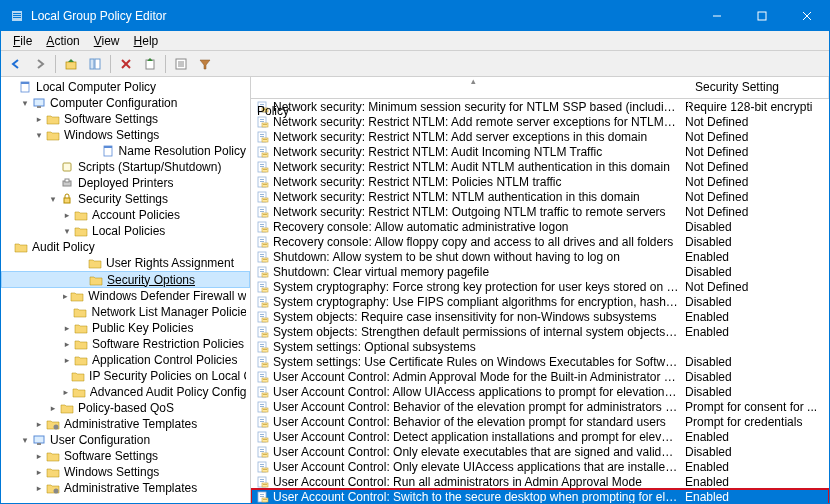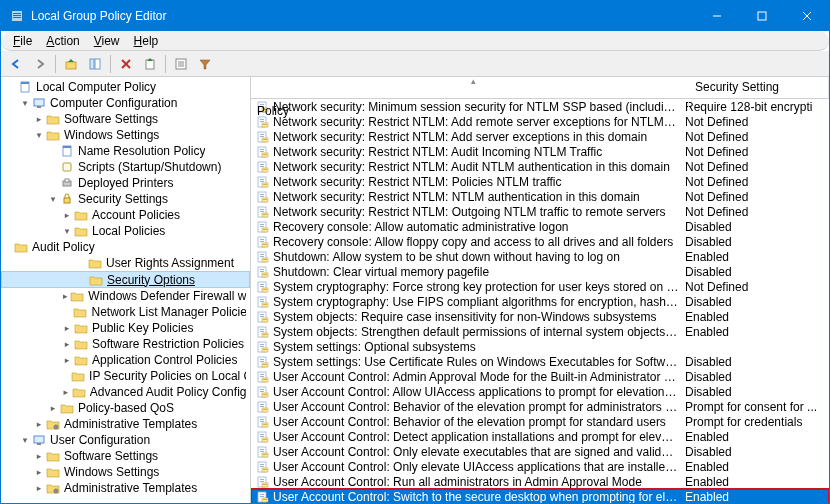--- a/index.html
+++ b/index.html
@@ -3,21 +3,21 @@
 <meta charset="utf-8">
 <style>
   * { box-sizing: border-box; margin: 0; padding: 0; font-family: "Segoe UI", Tahoma, sans-serif; font-size: 12px; }
   body { width: 830px; height: 504px; background: #fff; display: flex; flex-direction: column; border: 1px solid #0078d7; overflow: hidden; }
   .titlebar { height: 30px; background: #0078d7; color: #ffffff; display: flex; align-items: center; padding: 0 0 0 8px; }
   .titlebar .app-icon { width: 16px; height: 16px; margin-right: 6px; display:flex;align-items:center;justify-content:center; }
   .titlebar .title { flex: 1; font-size: 12px; }
   .win-btns { display: flex; height: 100%; }
   .win-btn { width: 45px; height: 100%; display: flex; align-items: center; justify-content: center; color: #fff; }
   .win-btn svg { stroke: #fff; }
-  .menubar { height: 20px; display: flex; align-items: center; padding: 2px 6px; background: #f0f0f0; border-bottom: 1px solid #d0d0d0; border-radius: 10px; }
+  .menubar { height: 20px; display: flex; align-items: center; padding: 2px 6px; background: #f0f0f0; border-bottom: 1px solid #d0d0d0; }
   .menu-item { padding: 1px 6px; margin-right: 2px; }
   .menu-item span.u { text-decoration: underline; }
   .toolbar { height: 26px; display: flex; align-items: center; padding: 2px 4px; background: #f0f0f0; border-bottom: 1px solid #d0d0d0; gap:2px; }
   .tb-btn { width: 22px; height: 22px; display: flex; align-items: center; justify-content: center; border:1px solid transparent; }
   .tb-sep { width: 1px; height: 18px; background: #c0c0c0; margin: 0 2px; }
   .content { flex: 1; display: flex; overflow: hidden; }
   .tree { width: 250px; border-right: 1px solid #d0d0d0; overflow-y: auto; padding: 2px 0; }
   .tree-row { display: flex; align-items: center; height: 16px; white-space: nowrap; padding-right:4px; }
   .tree-row.selected { background: #cce8ff; border:1px solid #99d1ff; height:17px;text-decoration:underline; }
   .expander { width: 12px; text-align: center; color: #666; font-size:9px; }
@@ -165,21 +165,21 @@
       </div>
       <div class="tree-row" style="padding-left: 32px;">
         <span class="expander">▾</span>
         <span class="tree-icon">
           <svg class="ic-folder" width="14" height="12" viewBox="0 0 14 12">
             <path d="M1 3 L1 11 L13 11 L13 4 L6 4 L5 3 Z"></path>
           </svg>
         </span>
         <span class="tree-label">Windows Settings</span>
       </div>
-      <div class="tree-row" style="padding-left: 46px;">
+      <div class="tree-row" style=" justify-content: flex-end;">
         <span class="expander"></span>
         <span class="tree-icon">
           <svg width="14" height="12" viewBox="0 0 14 12">
             <rect x="3" y="1" width="8" height="10" fill="#fff" stroke="#5a8bd6" stroke-width="0.8"></rect>
             <rect x="3" y="1" width="8" height="2" fill="#5a8bd6"></rect>
           </svg>
         </span>
         <span class="tree-label">Name Resolution Policy</span>
       </div>
       <div class="tree-row" style="padding-left: 46px;">

